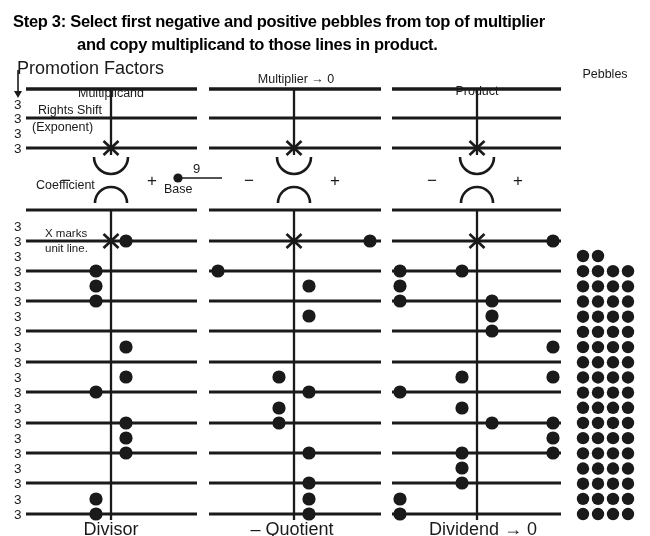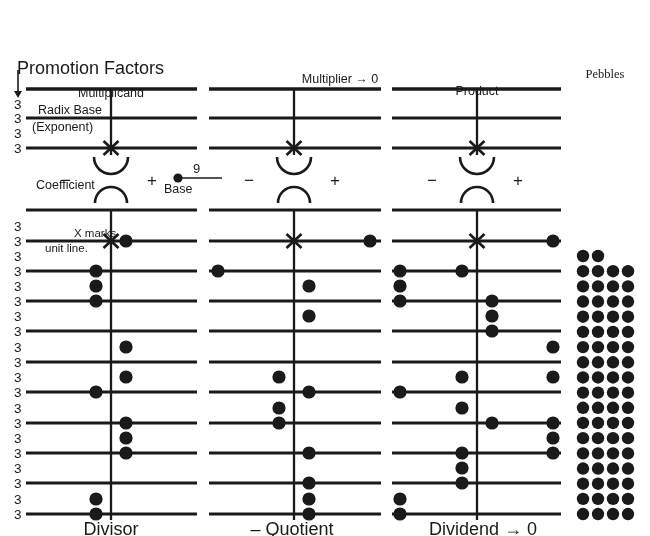--- a/index.html
+++ b/index.html
@@ -17,33 +17,37 @@
   .side-label{font-size:12.5px;color:#1a1a1a;}
   .col-header{font-size:12.5px;color:#1a1a1a;transform:translateX(-50%);}
   .col-footer{font-size:18px;color:#1a1a1a;transform:translateX(-50%);}
   svg.diagram{position:absolute;left:0;top:0;}
 </style>
 </head>
 <body>
 
 <div class="canvas">
 
+  <div class="abs title">
+    <div class="line1">Step 3: Select first negative and positive pebbles from top of multiplier</div>
+    <div class="line2">and copy  multiplicand to those lines in product.</div>
+  </div>
 
 
   <div class="abs side-label" style="left:17px;top:58px;font-size:18px;">Promotion Factors</div>
-  <div class="abs side-label" style="left:38px;top:103px;">Radix Base</div>
+  <div class="abs side-label" style="left:38px;top:103px;">Rights Shift</div>
   <div class="abs side-label" style="left:32px;top:120px;">(Exponent)</div>
   <div class="abs side-label" style="left:36px;top:178px;">Coefficient</div>
-  <div class="abs side-label" style="left:45px;top:227px;font-size:11.5px;margin-left:29px;">X marks</div>
+  <div class="abs side-label" style="left:45px;top:227px;font-size:11.5px;">X marks</div>
   <div class="abs side-label" style="left:45px;top:242px;font-size:11.5px;">unit line.</div>
 
   <div class="abs col-header" style="left:111px;top:72px;margin-top:14px;">Multiplicand</div>
-  <div class="abs col-header" style="left:296px;top:72px;margin-left:44px;">Multiplier → 0</div>
+  <div class="abs col-header" style="left:296px;top:72px;">Multiplier → 0</div>
   <div class="abs col-header" style="left:477px;top:72px;margin-top:12px;">Product</div>
-  <div class="abs col-header" style="left:605px;top:67px;font-family:Liberation Serif, serif;">Pebbles</div>
+  <div class="abs col-header" style="left:605px;top:67px;">Pebbles</div>
 
   <div class="abs col-footer" style="left:111px;top:519px;">Divisor</div>
   <div class="abs col-footer" style="left:292px;top:519px;">– Quotient</div>
   <div class="abs col-footer" style="left:483px;top:519px;">Dividend → 0</div>
 
   <svg id="diagram" class="diagram" width="650" height="536" viewBox="0 0 650 536">
       <g>
         <line x1="26" y1="89" x2="197" y2="89" stroke="#1a1a1a" stroke-width="3.4"></line>
         <line x1="26" y1="118" x2="197" y2="118" stroke="#1a1a1a" stroke-width="2.8"></line>
         <line x1="26" y1="148" x2="197" y2="148" stroke="#1a1a1a" stroke-width="2.8"></line>

